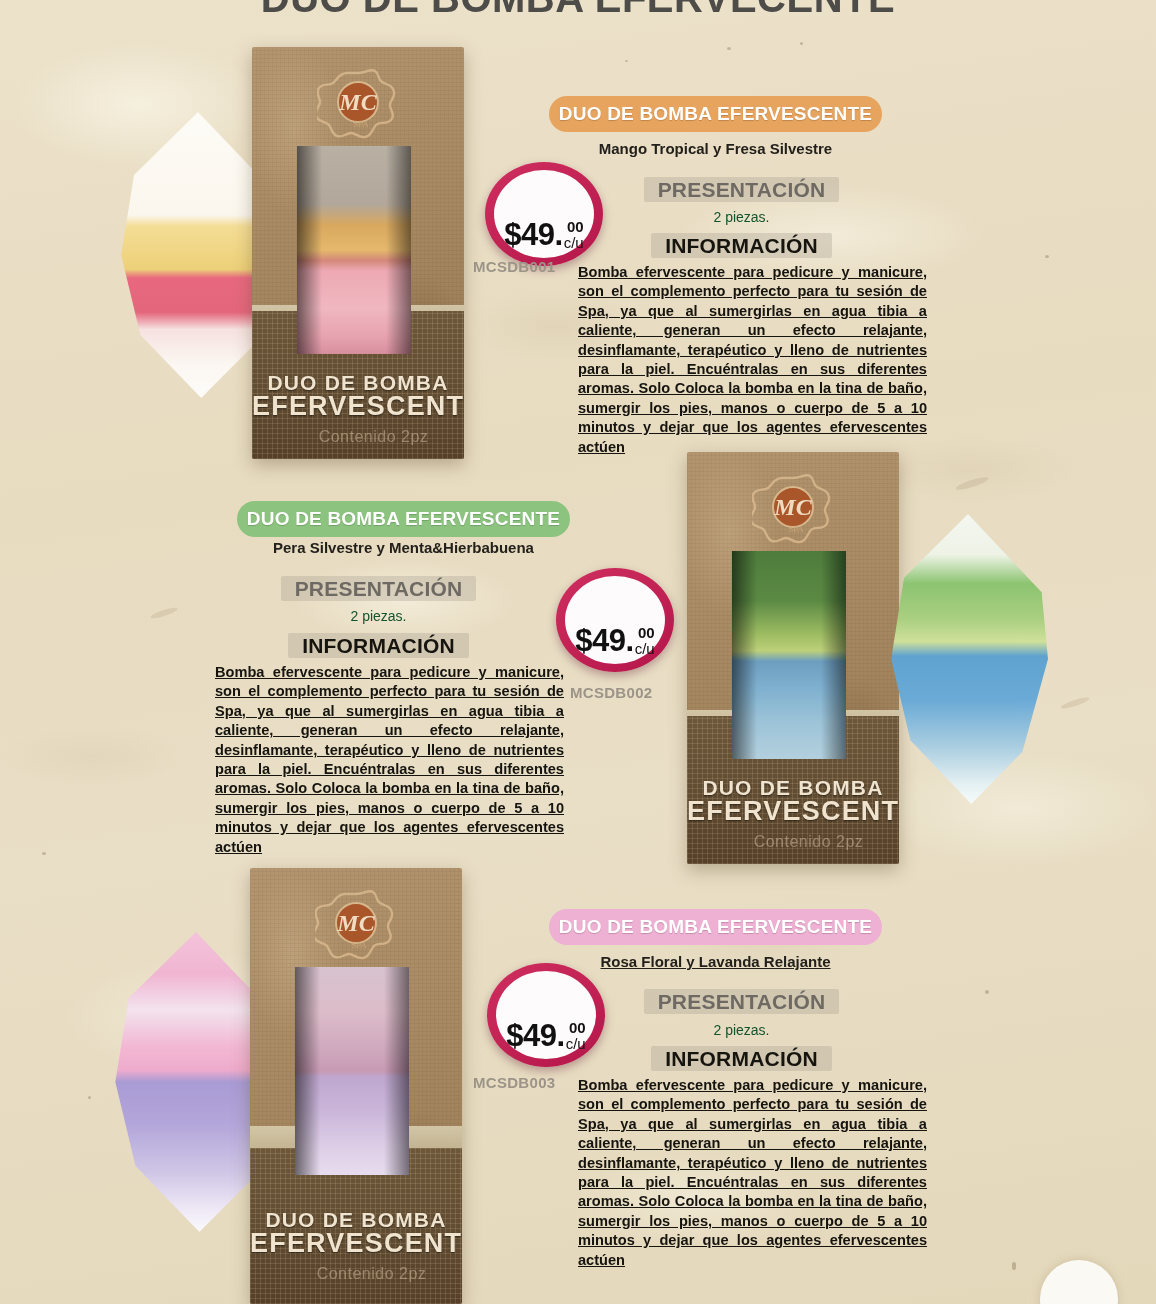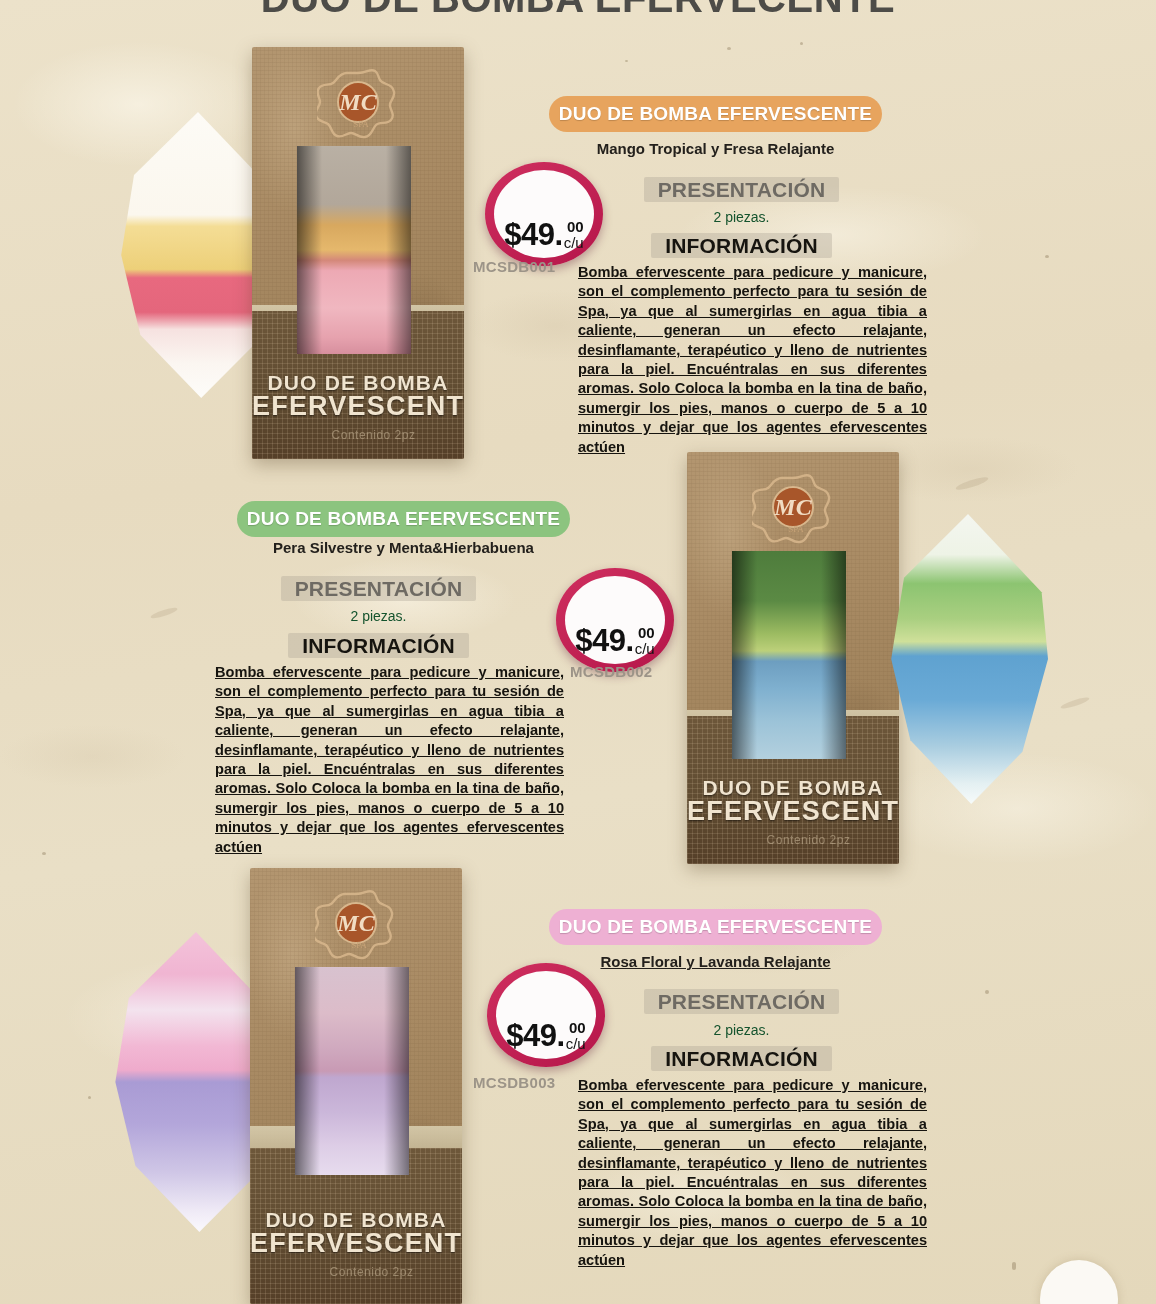--- a/index.html
+++ b/index.html
@@ -66,21 +66,21 @@
   .pkg-window{position:absolute;overflow:hidden;
     box-shadow:inset 0 0 14px rgba(0,0,0,.75);}
   .win-shade{position:absolute;inset:0;
     background:linear-gradient(90deg,rgba(0,0,0,.55),rgba(0,0,0,0) 22%,rgba(0,0,0,0) 78%,rgba(0,0,0,.5));}
   .pkg-name{position:absolute;left:0;right:0;text-align:center;color:#f0e4cf;
     font-weight:bold;letter-spacing:1.2px;line-height:1.02;
     text-shadow:0 1px 2px rgba(0,0,0,.55);}
   .pkg-name .l1{font-size:21px;display:block;}
   .pkg-name .l2{font-size:27px;display:block;}
   .pkg-sub{position:absolute;left:0;right:0;text-align:center;
-    font-size:12px;color:rgba(226,208,178,.45);letter-spacing:.5px;margin-left:31px;}
+    font-size:16px;color:rgba(226,208,178,.45);letter-spacing:.5px;margin-left:31px;}
 
   
   .bomb{position:absolute;
     clip-path:polygon(50% 0%, 96% 27%, 100% 50%, 84% 82%, 52% 100%, 14% 78%, 2% 50%, 10% 22%);
     filter:drop-shadow(0 4px 8px rgba(120,95,60,.35));}
   .bomb-layers{position:absolute;inset:0;}
 
   
   .price{position:absolute;width:118px;height:104px;}
   .price .tail{position:absolute;width:0;height:0;}
@@ -173,21 +173,21 @@
         <span class="price-right">
           <span class="price-cents">00</span>
           <span class="price-unit">c/u</span>
         </span>
       </div>
     </div>
   </div>
   <div class="sku" style="left:473px;top:258px;">MCSDB001</div>
 
   <div class="banner" style="left:549px;top:96px;width:333px;background:#e7a45e;">DUO DE BOMBA EFERVESCENTE</div>
-  <div class="variant" style="left:549px;top:140px;width:333px;">Mango Tropical y Fresa Relajante</div>
+  <div class="variant" style="left:549px;top:140px;width:333px;">Mango Tropical y Fresa Silvestre</div>
   <div class="sect pres" style="left:575px;top:178px;width:333px;">
     <span>PRESENTACIÓN</span>
   </div>
   <div class="pieces" style="left:575px;top:209px;width:333px;">2 piezas.</div>
   <div class="sect info" style="left:575px;top:234px;width:333px;">
     <span>INFORMACIÓN</span>
   </div>
   <div class="body" style="left:578px;top:263px;width:349px;">Bomba efervescente para pedicure y manicure, son el complemento perfecto para tu sesión de Spa, ya que al sumergirlas en agua tibia a caliente, generan un efecto relajante, desinflamante, terapéutico y lleno de nutrientes para la piel. Encuéntralas en sus diferentes aromas. Solo Coloca la bomba en la tina de baño, sumergir los pies, manos o cuerpo de 5 a 10 minutos  y dejar que los agentes efervescentes actúen</div>
 </div>
 
@@ -210,21 +210,21 @@
     <div class="inner">
       <div class="price-txt">
         <span class="price-main">$49.</span>
         <span class="price-right">
           <span class="price-cents">00</span>
           <span class="price-unit">c/u</span>
         </span>
       </div>
     </div>
   </div>
-  <div class="sku" style="left:570px;top:663px;">MCSDB002</div>
+  <div class="sku" style="left:570px;top:684px;">MCSDB002</div>
 
   <div class="pkg" style="left:687px;top:452px;width:212px;height:412px;">
     <div class="pkg-kraft"></div>
     <div class="pkg-band" style="top:258px;height:22px;"></div>
     <div class="pkg-burlap" style="height:148px;"></div>
     <div class="pkg-logo" style="top:22px;">
       <svg class="logo-svg" width="82" height="72" viewBox="0 0 82 72">
         <path d="M41 4c9 0 12-5 17-2s2 8 7 11 11 3 12 10-5 9-4 14 5 9 1 14-11 1-15 5-4 11-11 12-9-4-14-4-8 5-14 3-5-9-9-12-10-2-12-8 4-9 4-14-5-9-1-14 10-2 14-5 6-10 14-10z" fill="none" stroke="#d8b78d" stroke-width="2.4" opacity=".85"></path>
         <circle cx="41" cy="33" r="20" fill="#a8562a"></circle>
         <circle cx="41" cy="33" r="20" fill="none" stroke="#d8b78d" stroke-width="2"></circle>

